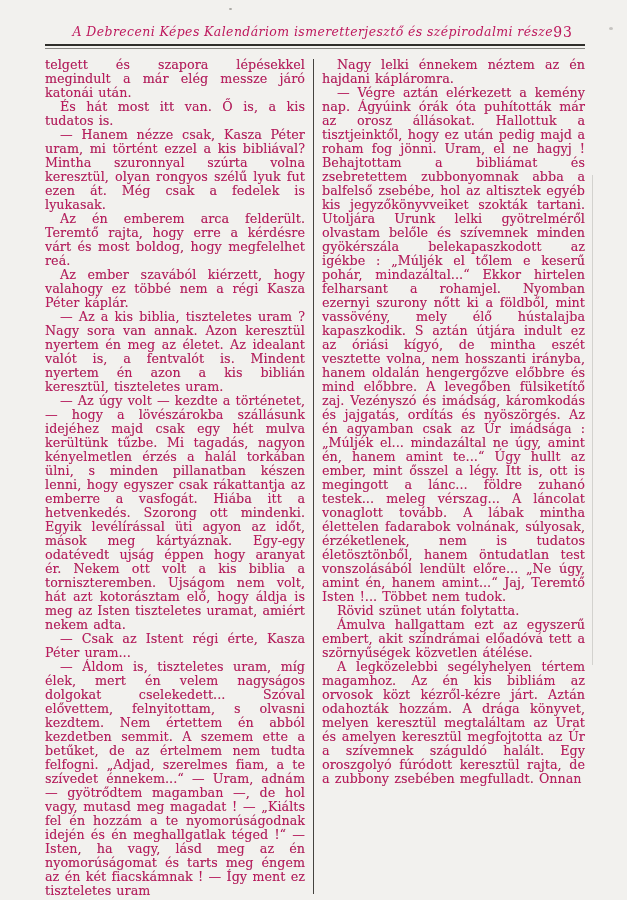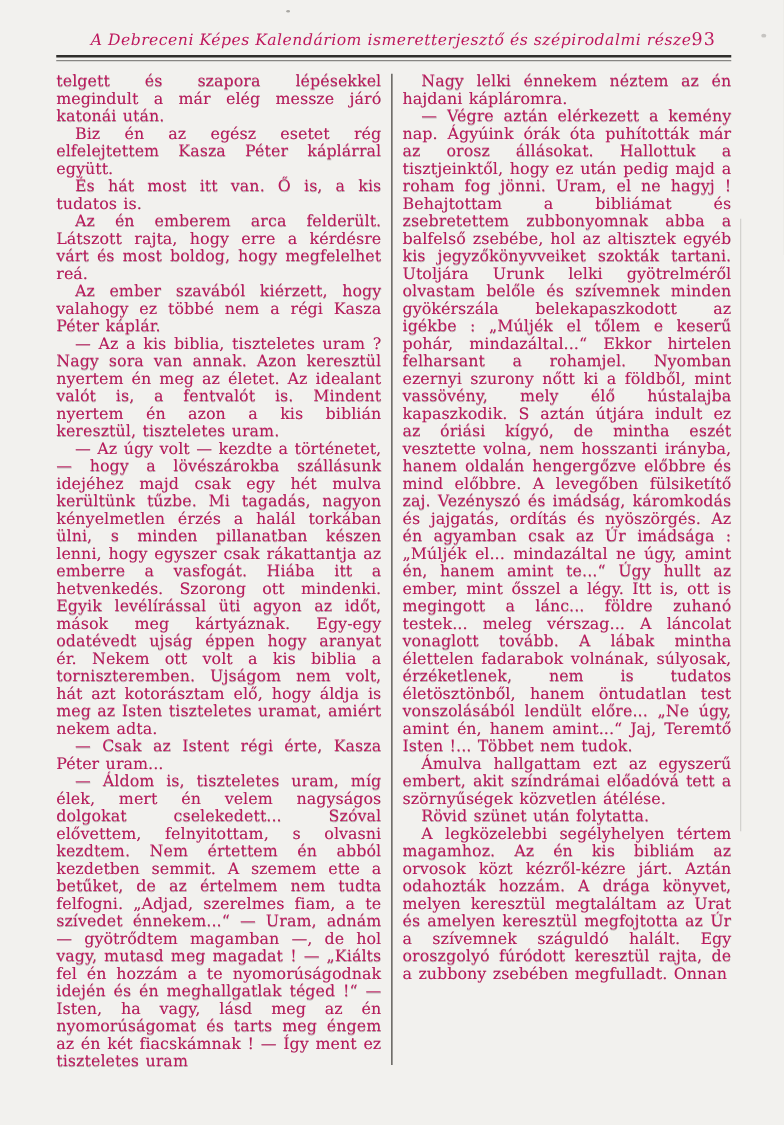--- a/index.html
+++ b/index.html
@@ -65,33 +65,33 @@
     <div class="running-head">
       <div class="running-title">A Debreceni Képes Kalendáriom ismeretterjesztő és szépirodalmi része.</div>
       <div class="page-number">93</div>
     </div>
 
     <div class="head-rule" style="border-top-color: rgb(47, 46, 43);"></div>
 
     <div class="columns">
       <div class="col col-left">
           <p class="noindent">telgett és szapora lépésekkel megindult a már elég messze járó katonái után.</p>
-          <p class="indent">Biz én az egész esetet rég elfelejtettem Kasza Péter káplárral együtt.</p>
           <p class="indent">És hát most itt van. Ő is, a kis tudatos is.</p>
-          <p class="indent">Az én emberem arca felderült. Látszott rajta, hogy erre a kérdésre várt és most boldog, hogy megfelelhet reá.</p>
+          <p class="indent">— Hanem nézze csak, Kasza Péter uram, mi történt ezzel a kis bibliával? Mintha szuronnyal szúrta volna keresztül, olyan rongyos szélű lyuk fut ezen át. Még csak a fedelek is lyukasak.</p>
+          <p class="indent">Az én emberem arca felderült. Teremtő rajta, hogy erre a kérdésre várt és most boldog, hogy megfelelhet reá.</p>
           <p class="indent">Az ember szavából kiérzett, hogy valahogy ez többé nem a régi Kasza Péter káplár.</p>
           <p class="indent">— Az a kis biblia, tiszteletes uram ? Nagy sora van annak. Azon keresztül nyertem én meg az életet. Az idealant valót is, a fentvalót is. Mindent nyertem én azon a kis biblián keresztül, tiszteletes uram.</p>
           <p class="indent">— Az úgy volt — kezdte a történetet, — hogy a lövészárokba szállásunk idejéhez majd csak egy hét mulva kerültünk tűzbe. Mi tagadás, nagyon kényelmetlen érzés a halál torkában ülni, s minden pillanatban készen lenni, hogy egyszer csak rákattantja az emberre a vasfogát. Hiába itt a hetvenkedés. Szorong ott mindenki. Egyik levélírással üti agyon az időt, mások meg kártyáznak. Egy-egy odatévedt ujság éppen hogy aranyat ér. Nekem ott volt a kis biblia a torniszteremben. Ujságom nem volt, hát azt kotorásztam elő, hogy áldja is meg az Isten tiszteletes uramat, amiért nekem adta.</p>
           <p class="indent">— Csak az Istent régi érte, Kasza Péter uram...</p>
           <p class="indent">— Áldom is, tiszteletes uram, míg élek, mert én velem nagyságos dolgokat cselekedett... Szóval elővettem, felnyitottam, s olvasni kezdtem. Nem értettem én abból kezdetben semmit. A szemem ette a betűket, de az értelmem nem tudta felfogni. „Adjad, szerelmes fiam, a te szívedet énnekem...“ — Uram, adnám — gyötrődtem magamban —, de hol vagy, mutasd meg magadat ! — „Kiálts fel én hozzám a te nyomorúságodnak idején és én meghallgatlak téged !“ — Isten, ha vagy, lásd meg az én nyomorúságomat és tarts meg éngem az én két fiacskámnak ! — Így ment ez tiszteletes uram</p>
         </div>
       <div class="col-divider" style="background: rgb(69, 67, 63);"></div>
       <div class="col col-right">
           <p class="indent">Nagy lelki énnekem néztem az én hajdani kápláromra.</p>
           <p class="indent">— Végre aztán elérkezett a kemény nap. Ágyúink órák óta puhították már az orosz állásokat. Hallottuk a tisztjeinktől, hogy ez után pedig majd a roham fog jönni. Uram, el ne hagyj ! Behajtottam a bibliámat és zsebretettem zubbonyomnak abba a balfelső zsebébe, hol az altisztek egyéb kis jegyzőkönyvveiket szokták tartani. Utoljára Urunk lelki gyötrelméről olvastam belőle és szívemnek minden gyökérszála belekapaszkodott az igékbe : „Múljék el tőlem e keserű pohár, mindazáltal...“ Ekkor hirtelen felharsant a rohamjel. Nyomban ezernyi szurony nőtt ki a földből, mint vassövény, mely élő hústalajba kapaszkodik. S aztán útjára indult ez az óriási kígyó, de mintha eszét vesztette volna, nem hosszanti irányba, hanem oldalán hengergőzve előbbre és mind előbbre. A levegőben fülsiketítő zaj. Vezényszó és imádság, káromkodás és jajgatás, ordítás és nyöszörgés. Az én agyamban csak az Úr imádsága : „Múljék el... mindazáltal ne úgy, amint én, hanem amint te...“ Úgy hullt az ember, mint ősszel a légy. Itt is, ott is megingott a lánc... földre zuhanó testek... meleg vérszag... A láncolat vonaglott tovább. A lábak mintha élettelen fadarabok volnának, súlyosak, érzéketlenek, nem is tudatos életösztönből, hanem öntudatlan test vonszolásából lendült előre... „Ne úgy, amint én, hanem amint...“ Jaj, Teremtő Isten !... Többet nem tudok.</p>
+          <p class="indent">Rövid szünet után folytatta.</p>
           <p class="indent">Ámulva hallgattam ezt az egyszerű embert, akit színdrámai előadóvá tett a szörnyűségek közvetlen átélése.</p>
-          <p class="indent">Rövid szünet után folytatta.</p>
           <p class="indent">A legközelebbi segélyhelyen tértem magamhoz. Az én kis bibliám az orvosok közt kézről-kézre járt. Aztán odahozták hozzám. A drága könyvet, melyen keresztül megtaláltam az Urat és amelyen keresztül megfojtotta az Úr a szívemnek száguldó halált. Egy oroszgolyó fúródott keresztül rajta, de a zubbony zsebében megfulladt. Onnan</p>
         </div>
     </div>
 
   </div>
 </div>
 
 </body></html>

